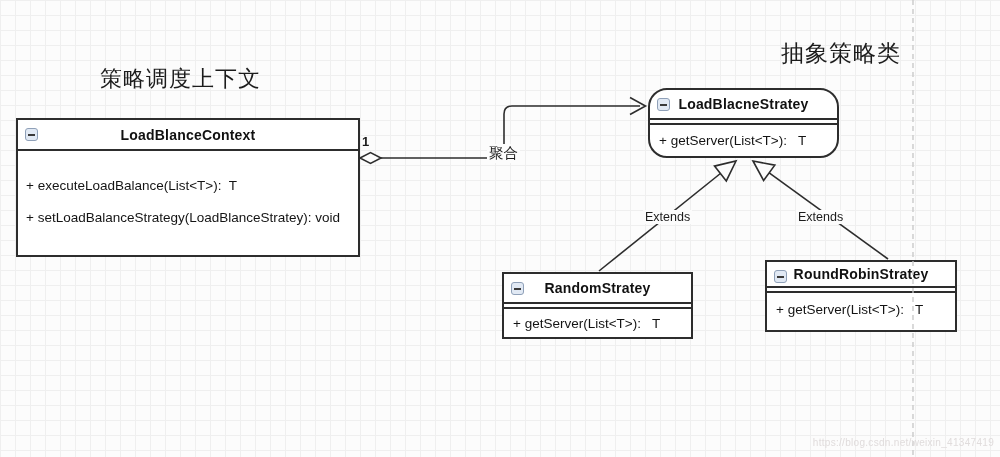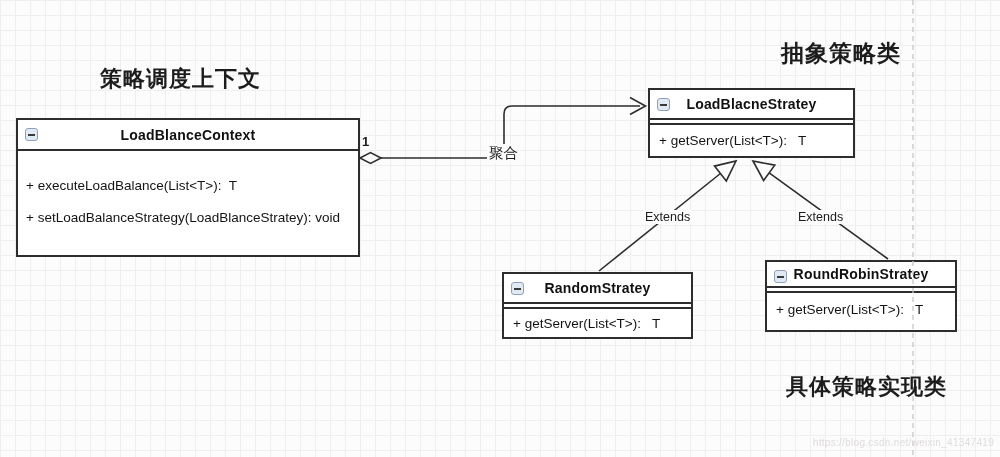--- a/index.html
+++ b/index.html
@@ -23,21 +23,21 @@
   .uml-attrs{border-bottom:2px solid #2d2d2d;box-sizing:border-box;}
   .member{font-size:13.5px;white-space:pre;color:#141414;}
   .collapse-btn{
     position:absolute;left:7px;width:13px;height:13px;border:1px solid #8fa0b8;
     border-radius:3px;background:#e1e9f4;box-sizing:border-box;
     display:flex;align-items:center;justify-content:center;cursor:pointer;
   }
   .collapse-btn .minus{width:7px;height:2px;background:#3a3a3a;}
   .svg-layer{position:absolute;left:0;top:0;z-index:2;pointer-events:none;}
   .float-label{position:absolute;z-index:3;color:#1c1c1c;}
-  .big-cjk{font-size:22px;font-weight:700;letter-spacing:1px;}
+  .big-cjk{font-size:22px;font-weight:400;letter-spacing:1px;}
   .line-label{background:#fcfcfc;padding:0 2px;}
   .watermark{position:absolute;right:6px;top:437px;font-size:10px;color:#e0dcdc;z-index:3;letter-spacing:.3px;}
 </style>
 </head>
 <body>
 
 <div class="canvas">
 
   <div class="uml-box" style="left:16px;top:118px;width:344px;height:139px;">
     <div class="uml-header" style="height:31px;">
@@ -45,21 +45,21 @@
           <span class="minus"></span>
         </span>
       <span class="uml-title">LoadBlanceContext</span>
     </div>
     <div style="padding:10px 0 0 8px;line-height:32px;margin-top:9px;">
       <div class="member">+ executeLoadBalance(List&lt;T&gt;):  T</div>
       <div class="member">+ setLoadBalanceStrategy(LoadBlanceStratey): void</div>
     </div>
   </div>
 
-  <div class="uml-box" style="left:648px;top:88px;width:207px;height:70px;">
+  <div class="uml-box" style="left:648px;top:88px;width:191px;height:70px;border-radius:19px;">
     <div class="uml-header" style="height:30px;">
       <span class="collapse-btn" style="top:8px;">
           <span class="minus"></span>
         </span>
       <span class="uml-title">LoadBlacneStratey</span>
     </div>
     <div class="uml-empty"></div>
     <div style="padding:8px 0 0 9px;">
       <div class="member">+ getServer(List&lt;T&gt;):   T</div>
     </div>
@@ -101,20 +101,19 @@
 
     <line x1="599" y1="271" x2="720.4" y2="173.5" stroke="#2d2d2d" stroke-width="1.6"></line>
     <polygon points="736,161 726.3,180.9 714.5,166.1" fill="#fcfcfc" stroke="#2d2d2d" stroke-width="1.6"></polygon>
 
     <line x1="888" y1="259" x2="769.2" y2="172.8" stroke="#2d2d2d" stroke-width="1.6"></line>
     <polygon points="753,161 774.8,165.1 763.6,180.5" fill="#fcfcfc" stroke="#2d2d2d" stroke-width="1.6"></polygon>
   </svg>
 
   <span class="float-label big-cjk" style="left:100px;top:64px;">策略调度上下文</span>
   <span class="float-label big-cjk" style="left:781px;top:38px;font-size:23px;">抽象策略类</span>
-  <span class="float-label big-cjk" style="left:786px;top:372px;">具体策略实现类</span>
   <span class="float-label line-label" style="left:487px;top:144px;font-size:14.5px;">聚合</span>
   <span class="float-label" style="left:362px;top:134px;font-size:13px;font-weight:700;">1</span>
   <span class="float-label line-label" style="left:643px;top:210px;font-size:12.5px;">Extends</span>
   <span class="float-label line-label" style="left:796px;top:210px;font-size:12.5px;">Extends</span>
 
   <span class="watermark">https://blog.csdn.net/weixin_41347419</span>
 </div>
 
 </body></html>

